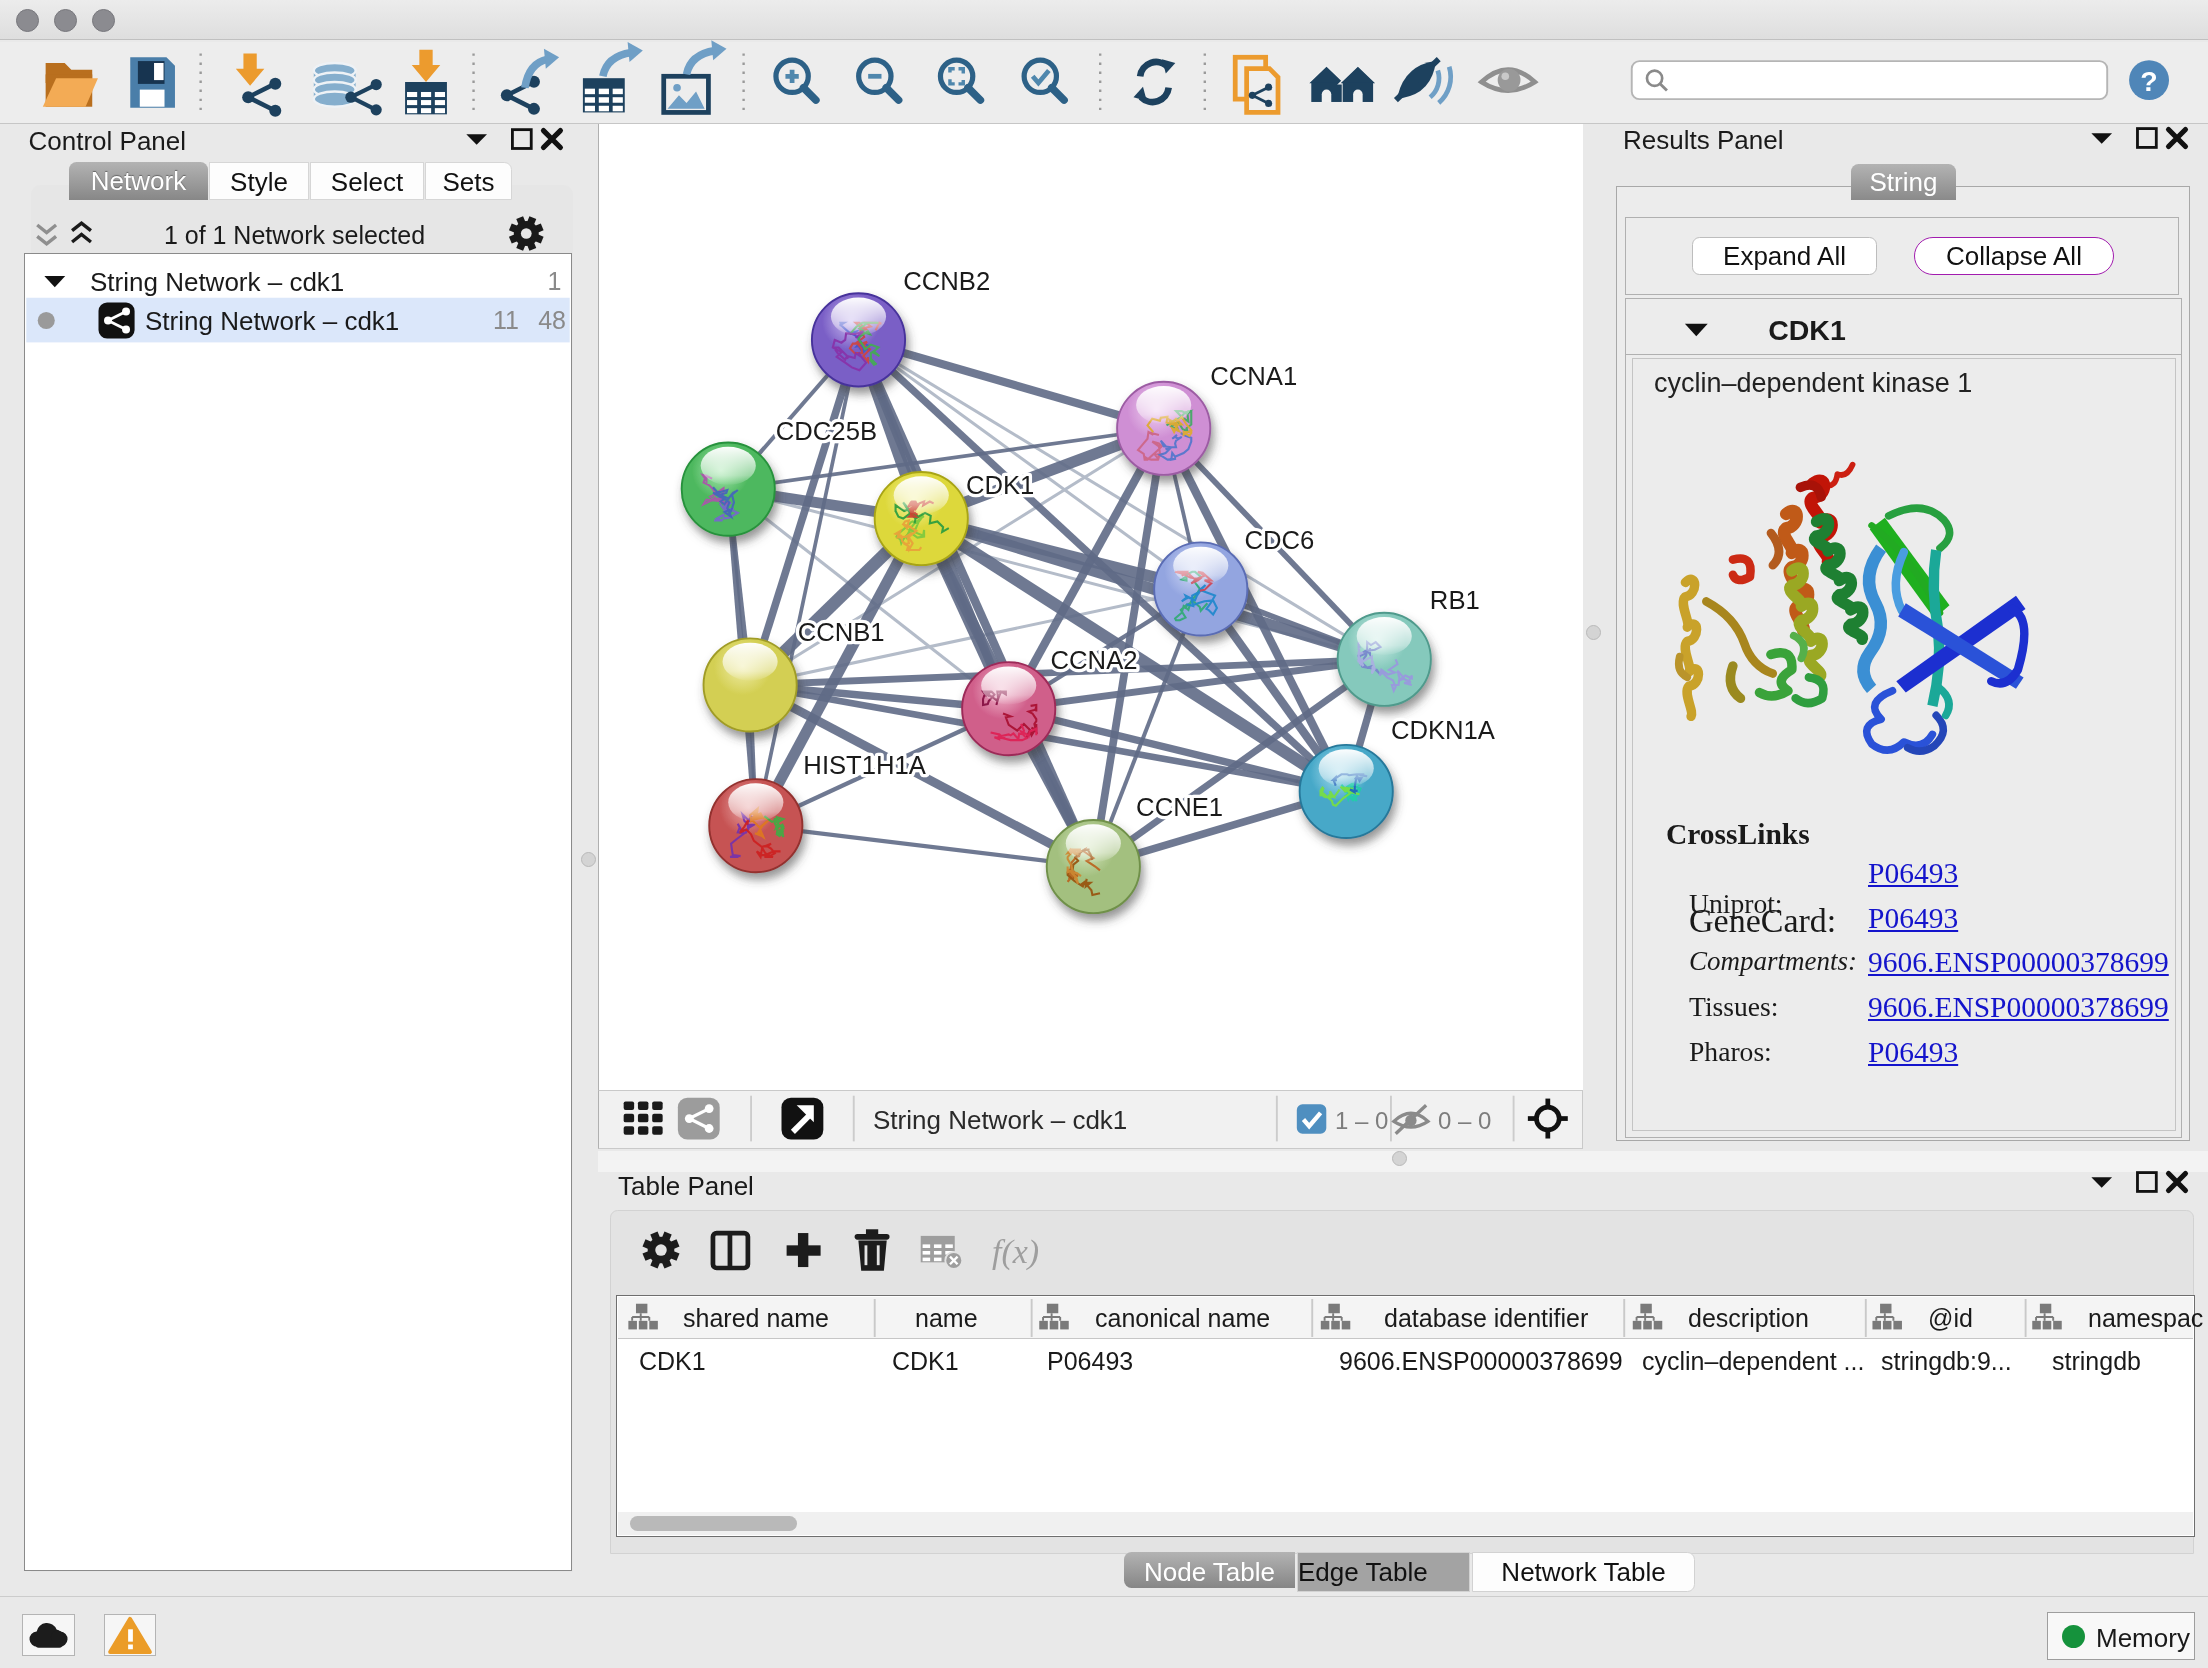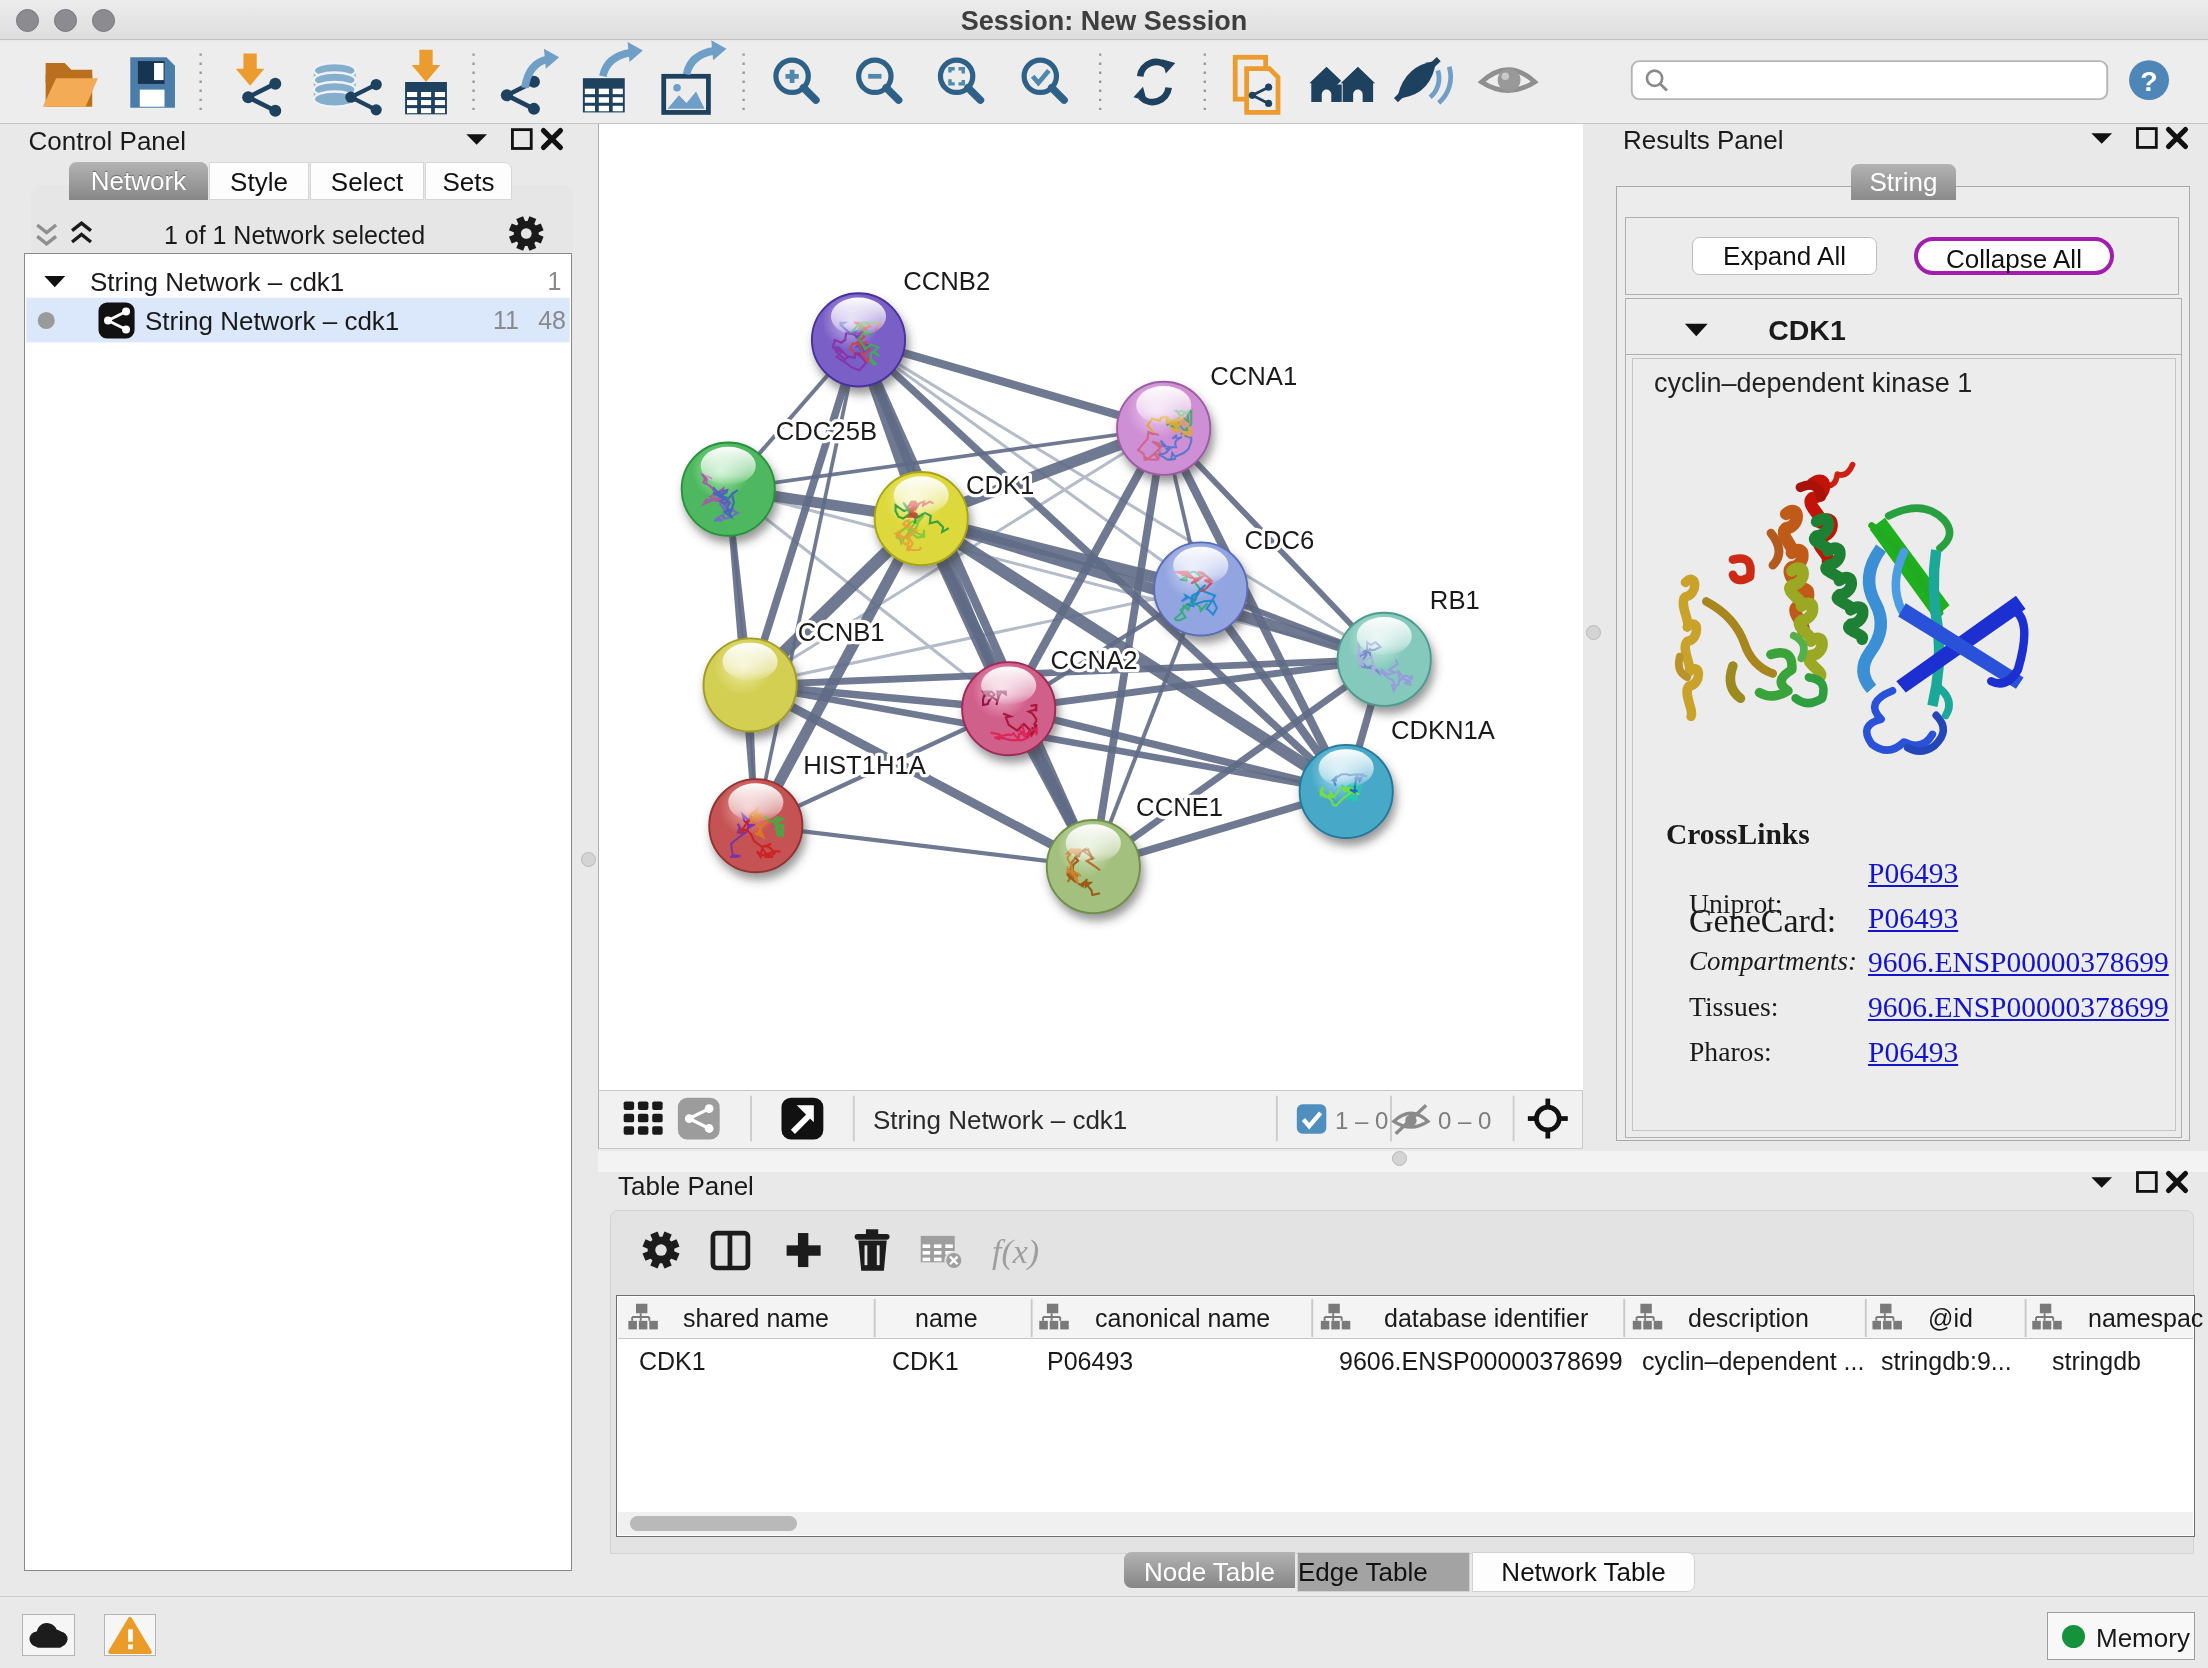--- a/index.html
+++ b/index.html
@@ -2,21 +2,20 @@
 <html style="font-size:15px"><head><meta charset="utf-8"><style>
 *{margin:0;padding:0;box-sizing:border-box}
 html,body{width:2208px;height:1668px;font-family:"Liberation Sans",sans-serif;background:#e9e9e9;overflow:hidden}
 .abs{position:absolute}
 .tx{position:absolute;white-space:nowrap;color:#1a1a1a}
 </style></head><body>
 <div class="abs" style="left:0;top:0;width:2208px;height:40px;background:linear-gradient(#ececec,#dedede);border-bottom:1.9px solid #c0c0c0">
 <div class="abs" style="left:16px;top:8.6px;width:23px;height:23px;border-radius:50%;background:#8b8b90;border:1px solid #78787d"></div>
 <div class="abs" style="left:54px;top:8.6px;width:23px;height:23px;border-radius:50%;background:#8b8b90;border:1px solid #78787d"></div>
 <div class="abs" style="left:92px;top:8.6px;width:23px;height:23px;border-radius:50%;background:#8b8b90;border:1px solid #78787d"></div>
-<div class="tx" style="left:0;right:0;top:5.7px;text-align:center;font-size:27px;font-weight:bold;color:#3e3e3e">Session: New Session</div>
 </div>
 <div class="abs" style="left:0;top:42px;width:2208px;height:82px;background:#ededed;border-bottom:1.9px solid #c6c6c6"></div>
 <svg style="position:absolute;left:0;top:40px" width="2208" height="84" viewBox="0 42 2322 88" xmlns="http://www.w3.org/2000/svg">
     <line x1="211" y1="56" x2="211" y2="118" stroke="#9a9a9a" stroke-width="2.5" stroke-dasharray="2.5 7"></line>
     <line x1="498" y1="56" x2="498" y2="118" stroke="#9a9a9a" stroke-width="2.5" stroke-dasharray="2.5 7"></line>
     <line x1="782" y1="56" x2="782" y2="118" stroke="#9a9a9a" stroke-width="2.5" stroke-dasharray="2.5 7"></line>
     <line x1="1157" y1="56" x2="1157" y2="118" stroke="#9a9a9a" stroke-width="2.5" stroke-dasharray="2.5 7"></line>
     <line x1="1267" y1="56" x2="1267" y2="118" stroke="#9a9a9a" stroke-width="2.5" stroke-dasharray="2.5 7"></line>
     <path d="M48,66 h20 l7,7 h22 v14 h-49 z" fill="#b96f1e"></path>
     <rect x="48" y="78" width="49" height="34" fill="#b96f1e"></rect>
@@ -425,21 +424,21 @@
 <div class="tx" style="left:1623px;top:125px;font-size:26px">Results Panel</div>
 <svg class="abs" style="left:2083px;top:122px" width="124" height="32" viewBox="2190 128 130 34">
     <path d="M2198,140 h22 l-11,11 z" fill="#111"></path>
     <rect x="2247" y="135" width="20" height="20" fill="none" stroke="#111" stroke-width="3"></rect>
     <path d="M2280,136 l18,18 M2298,136 l-18,18" stroke="#111" stroke-width="5.5" stroke-linecap="round"></path>
   </svg>
 <div class="abs" style="left:1616px;top:186px;width:574px;height:955px;background:#ececec;border:1px solid #a8a8a8"></div>
 <div class="abs" style="left:1851px;top:164px;width:105px;height:36px;background:linear-gradient(#b3b3b3,#8a8a8a);border-radius:7.6px 7.6px 0 0;color:#fff;font-size:26px;text-align:center;line-height:36px">String</div>
 <div class="abs" style="left:1625px;top:217px;width:554px;height:78px;border:1px solid #b0b0b0"></div>
 <div class="abs" style="left:1692px;top:237px;width:185px;height:38px;background:#fff;border:1px solid #bdbdbd;border-radius:7.6px;font-size:26px;text-align:center;line-height:36px;color:#111">Expand All</div>
-<div class="abs" style="left:1914px;top:237px;width:200px;height:38px;background:#fff;border:4px solid #a21caf;border-radius:19px;font-size:26px;text-align:center;line-height:36px;color:#111">Collapse All</div>
+<div class="abs" style="left:1914px;top:237px;width:200px;height:38px;background:#fff;border:1px solid #a21caf;border-radius:19px;font-size:26px;text-align:center;line-height:36px;color:#111">Collapse All</div>
 <div class="abs" style="left:1625px;top:298px;width:557px;height:840px;border:1px solid #b0b0b0"></div>
 <svg class="abs" style="left:1683px;top:319px" width="28.5" height="23" viewBox="0 0 30 24">
     <path d="M2,5 h24 l-12,13 z" fill="#111"></path>
   </svg>
 <div class="tx" style="left:1731px;top:314px;width:152px;text-align:center;font-size:28.5px;font-weight:bold">CDK1</div>
 <div class="abs" style="left:1625px;top:354px;width:557px;height:0;border-top:1px solid #b0b0b0"></div>
 <div class="abs" style="left:1632px;top:358px;width:544px;height:773px;border:1px solid #c4c4c4"></div>
 <div class="tx" style="left:1654px;top:368px;font-size:27px;color:#222">cyclin–dependent kinase 1</div>
 <svg style="position:absolute;left:1655px;top:438px" width="399" height="361" viewBox="1740 460 420 380" xmlns="http://www.w3.org/2000/svg">
     <path d="M1948,488 q-6,14 -16,10 q-2,14 -12,12" fill="none" stroke="#cc2012" stroke-width="6" stroke-linecap="round" stroke-linejoin="round"></path>

